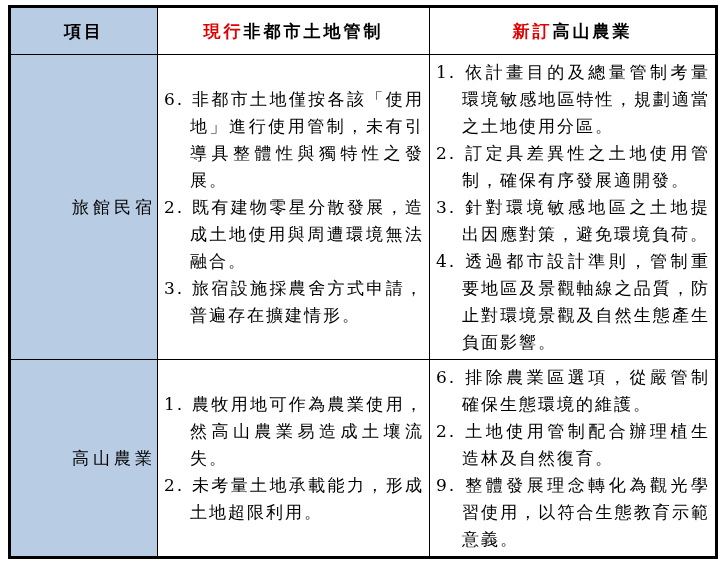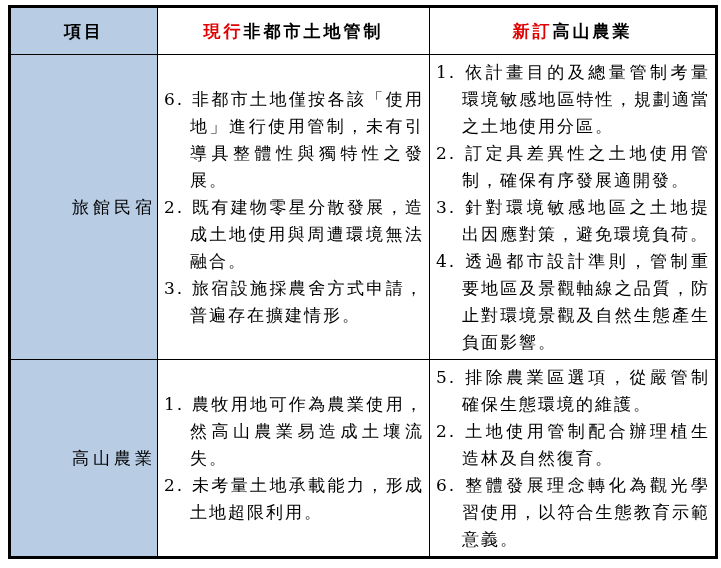--- a/index.html
+++ b/index.html
@@ -105,20 +105,20 @@
           <div class="li">4. 透過都市設計準則，管制重要地區及景觀軸線之品質，防止對環境景觀及自然生態產生負面影響。</div>
         </td>
       </tr>
       <tr class="row-agri">
         <td class="label-cell">高山農業</td>
         <td class="content-cell">
           <div class="li">1. 農牧用地可作為農業使用，然高山農業易造成土壤流失。</div>
           <div class="li">2. 未考量土地承載能力，形成土地超限利用。</div>
         </td>
         <td class="content-cell">
-          <div class="li">5. 排除農業區選項，從嚴管制確保生態環境的維護。</div>
+          <div class="li">6. 排除農業區選項，從嚴管制確保生態環境的維護。</div>
           <div class="li">2. 土地使用管制配合辦理植生造林及自然復育。</div>
-          <div class="li">6. 整體發展理念轉化為觀光學習使用，以符合生態教育示範意義。</div>
+          <div class="li">9. 整體發展理念轉化為觀光學習使用，以符合生態教育示範意義。</div>
         </td>
       </tr>
     </tbody>
   </table>
 </div>
 
 </body></html>

